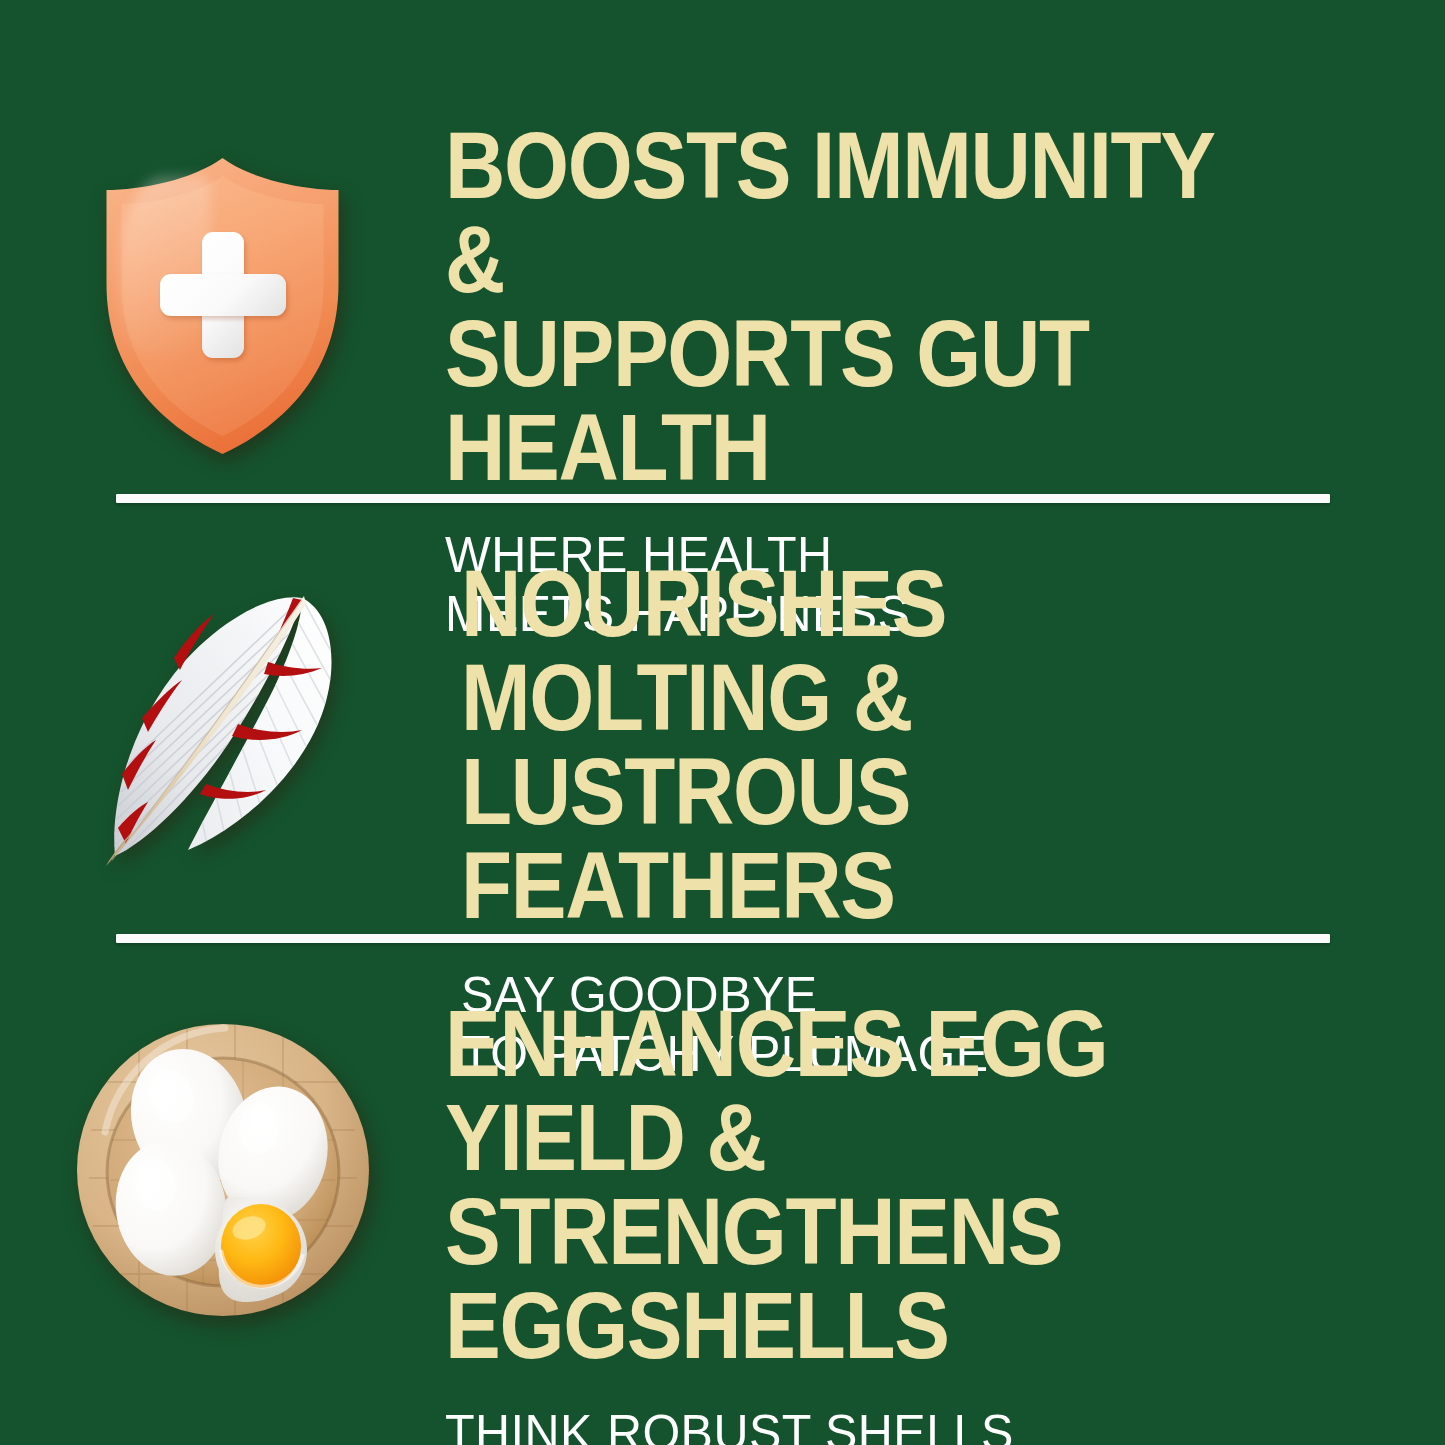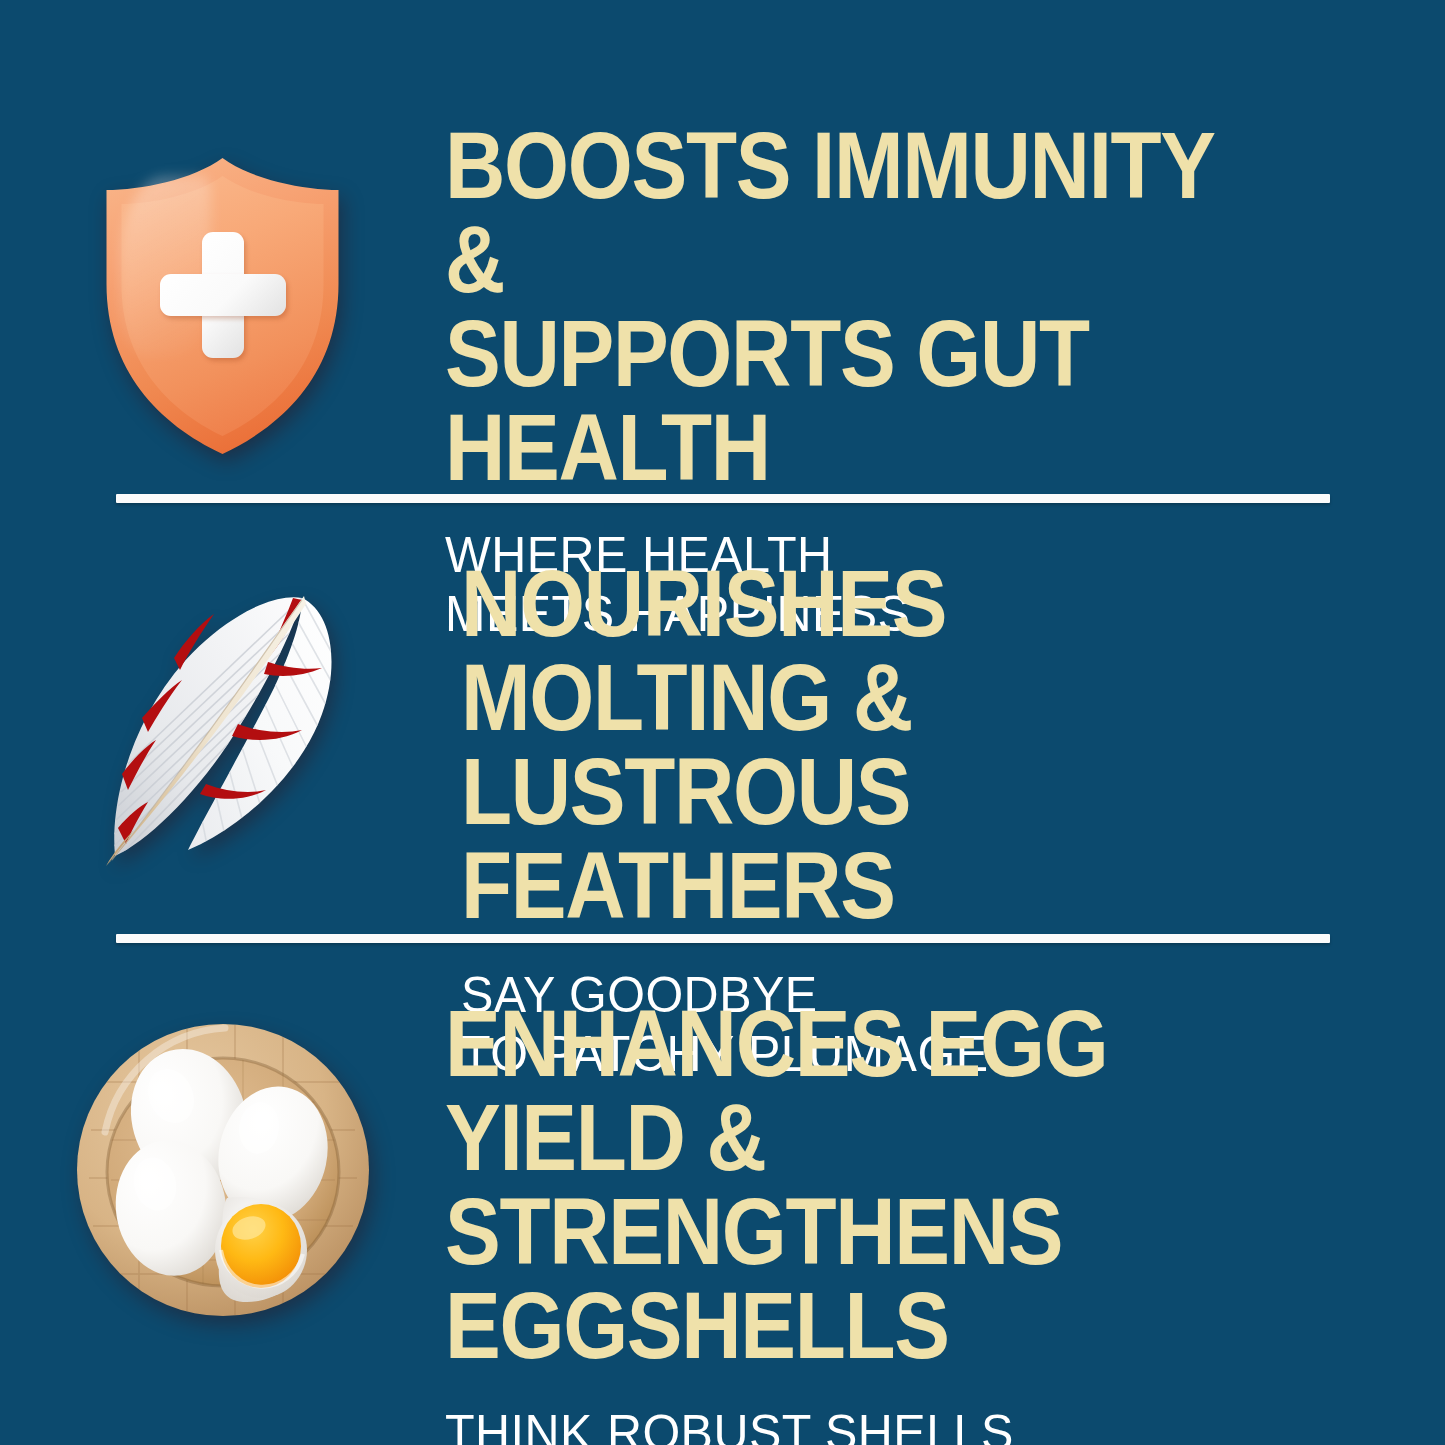--- a/index.html
+++ b/index.html
@@ -11,21 +11,21 @@
     height: 1445px;
     background: #B30E10;
     font-family: "Liberation Sans", sans-serif;
     overflow: hidden;
     position: relative;
   }
 
   .board {
     position: absolute;
     inset: 0;
-    background: #0c4a6e;
+    background: #14532d;
   }
 
   
   .feature {
     position: absolute;
     left: 0;
     width: 1445px;
     display: flex;
     align-items: flex-start;
   }

